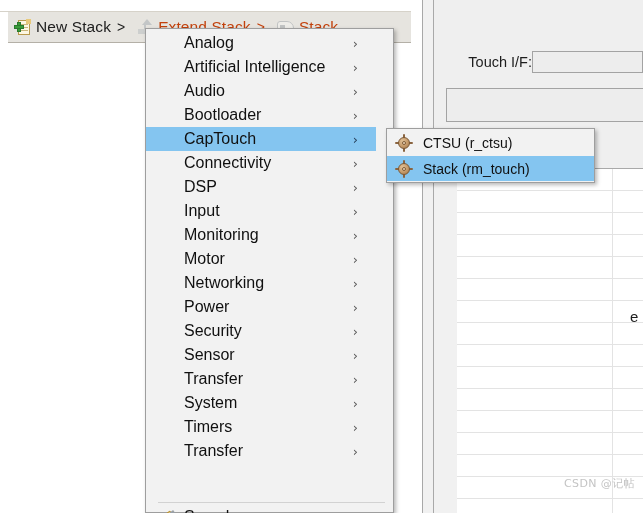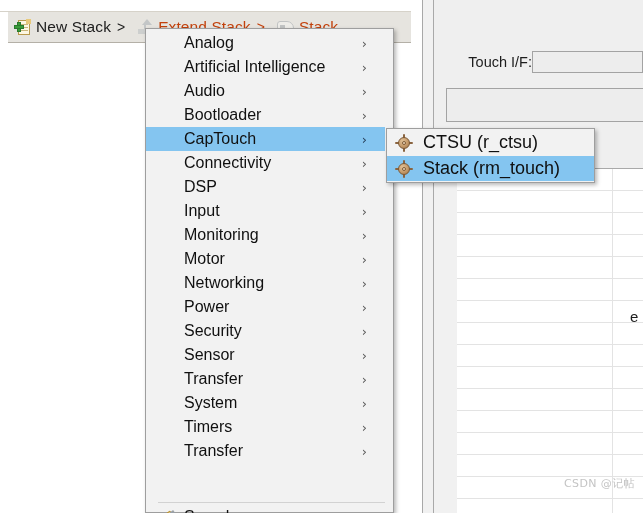--- a/index.html
+++ b/index.html
@@ -76,21 +76,21 @@
 
   .watermark{position:absolute;right:8px;bottom:22px;font-size:11px;color:#c4c4c4;
     letter-spacing:.4px;font-family:"DejaVu Sans",sans-serif;}
 
   
   .menu{
     position:absolute;left:145px;top:28px;width:249px;height:485px;
     background:#f2f2f2;border:1px solid #9e9e9e;box-sizing:border-box;
     box-shadow:2px 2px 4px rgba(0,0,0,.28);
   }
-  .menu-list{position:absolute;left:0;top:2px;right:8px;}
+  .menu-list{position:absolute;left:0;top:2px;right:17px;}
   .mi{
     position:relative;height:24px;display:flex;align-items:center;
     padding-left:38px;padding-right:10px;font-size:16px;color:#101010;
     white-space:nowrap;
   }
   .mi .chev{position:absolute;right:18px;top:50%;transform:translateY(-50%);
     font-size:13px;color:#5a5a5a;font-family:"DejaVu Sans",sans-serif;}
   .mi.sel{background:#84c5f0;}
   .mi.sel .chev{color:#27405a;}
   .menu-sep{position:absolute;left:12px;right:8px;top:473px;height:1px;background:#d2d2d2;}
@@ -107,21 +107,21 @@
   
   .menu-edge{position:absolute;right:0;top:1px;bottom:1px;width:6px;background:#f2f2f2;}
 
   
   .submenu{
     position:absolute;left:386px;top:128px;width:209px;height:55px;
     background:#f2f2f2;border:1px solid #9e9e9e;box-sizing:border-box;
     box-shadow:2px 2px 4px rgba(0,0,0,.28);
   }
   .smi{position:relative;height:25px;display:flex;align-items:center;
-    padding-left:36px;font-size:18px;color:#101010;white-space:nowrap;margin-top:1px;}
+    padding-left:36px;font-size:14px;color:#101010;white-space:nowrap;margin-top:1px;}
   .smi.sel{background:#84c5f0;}
   .ico-wheel{position:absolute;left:8px;top:50%;transform:translateY(-50%);width:18px;height:18px;}
   .ico-wheel .ring{position:absolute;left:3px;top:3px;width:12px;height:12px;border-radius:50%;
     background:radial-gradient(circle at 35% 30%,#e0c096 0%,#c59a6a 55%,#9a7045 100%);
     border:1px solid #7d5a36;box-sizing:border-box;}
   .ico-wheel .bar-h{position:absolute;left:0;top:8px;width:18px;height:2px;background:#8a6440;border-radius:1px;}
   .ico-wheel .bar-v{position:absolute;left:8px;top:0;width:2px;height:18px;background:#8a6440;border-radius:1px;}
   .ico-wheel .dot{position:absolute;left:7px;top:7px;width:4px;height:4px;border-radius:50%;
     background:#f0dcc0;border:1px solid #7d5a36;box-sizing:border-box;}
 </style>

